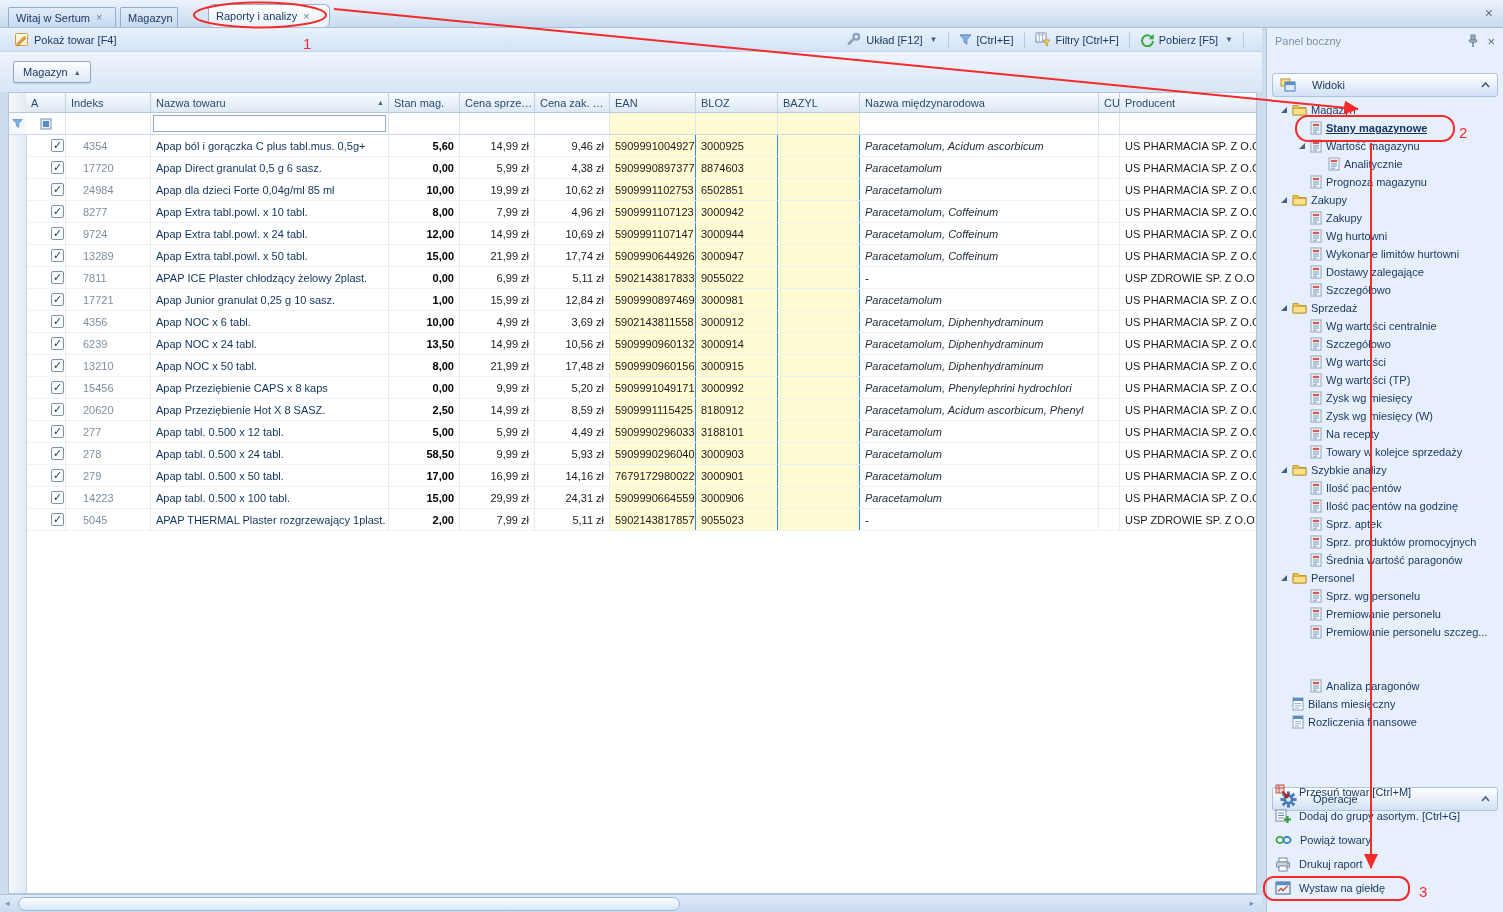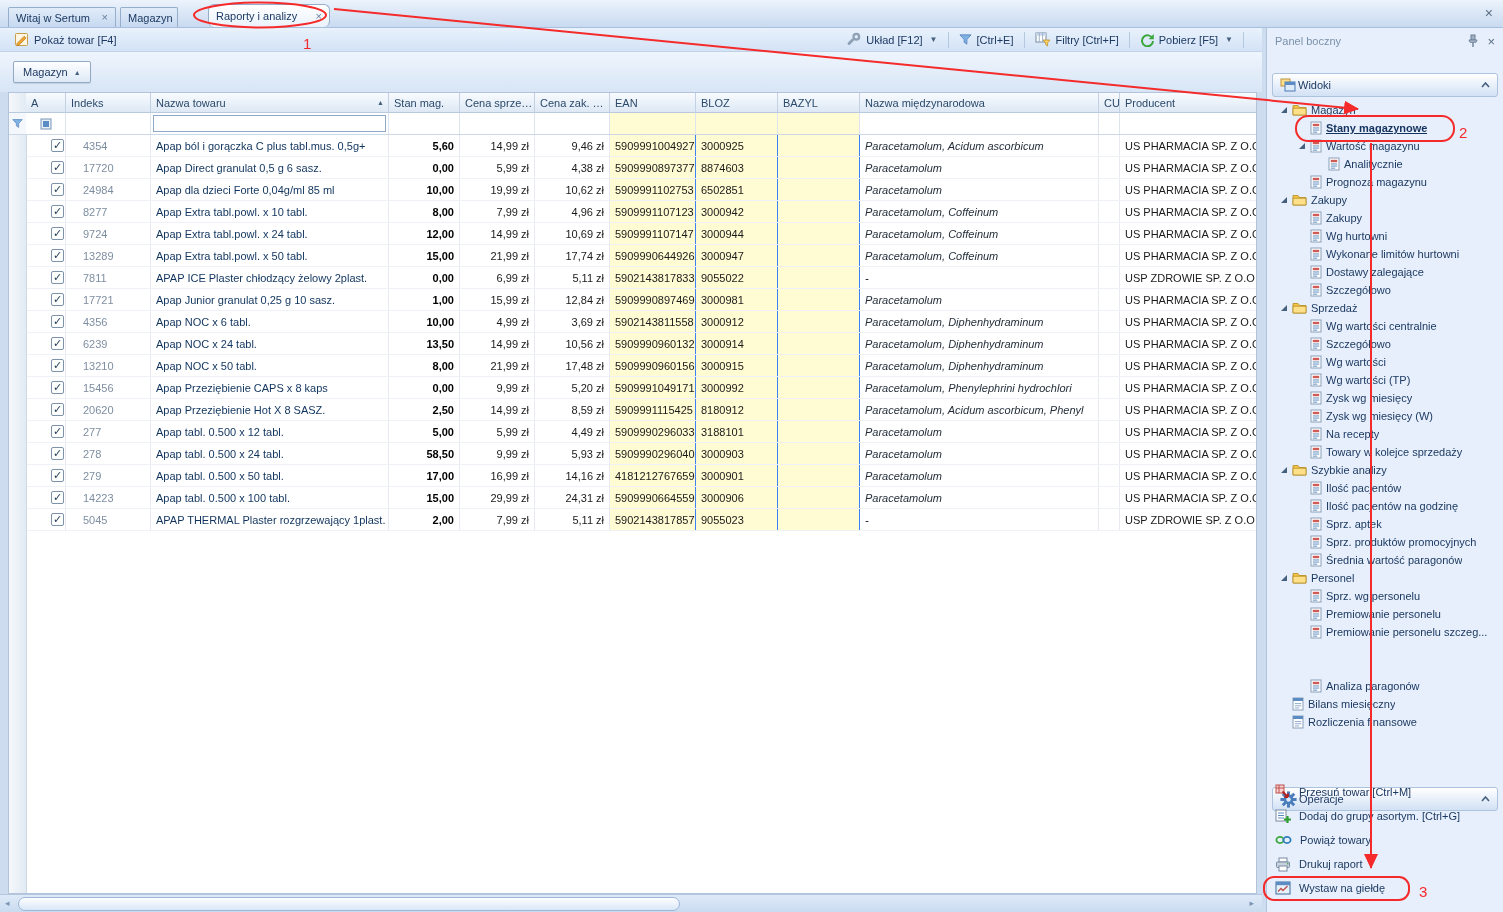--- a/index.html
+++ b/index.html
@@ -1,21 +1,21 @@
 <!DOCTYPE html>
 <html><head>
 <meta charset="utf-8">
 <style>
   html,body{margin:0;padding:0;}
   body{width:1503px;height:912px;position:relative;overflow:hidden;background:#cddcef;font-family:"Liberation Sans","DejaVu Sans",sans-serif;}
   .ic{display:inline-flex;align-items:center;justify-content:center;flex:none;}
   
   .tabbar{position:absolute;left:0;top:0;width:1503px;height:28px;background:linear-gradient(#ecf3fc,#c9daf0);border-bottom:1px solid #a9c0dc;box-sizing:border-box;}
   .tab-list{position:absolute;left:8px;bottom:0;display:flex;align-items:flex-end;}
-  .tab{display:flex;align-items:center;justify-content:space-between;height:20px;padding:0 7px;margin-right:4px;border:1px solid #94aecb;border-bottom:none;border-radius:2px 2px 0 0;background:linear-gradient(#e2ecf9,#c6d9f0);font-size:11px;color:#1d3a63;box-sizing:border-box;overflow:hidden;white-space:nowrap;}
+  .tab{display:flex;align-items:center;justify-content:flex-start;height:20px;padding:0 7px;margin-right:4px;border:1px solid #94aecb;border-bottom:none;border-radius:2px 2px 0 0;background:linear-gradient(#e2ecf9,#c6d9f0);font-size:11px;color:#1d3a63;box-sizing:border-box;overflow:hidden;white-space:nowrap;}
   .tab-w1{width:108px}.tab-w2{width:58px}
   .tab.active{width:122px;height:23px;margin-left:26px;background:linear-gradient(#ffffff,#eaf2fc);border-radius:6px;}
   .tab-close{color:#68809c;font-size:11px;line-height:1;margin-left:6px;}
   .win-close{position:absolute;right:10px;top:6px;color:#5a6e86;font-size:14px;line-height:1;}
   
   .toolbar{position:absolute;left:0;top:28px;width:1262px;height:24px;background:linear-gradient(#e9f2fc,#d3e2f6);border-bottom:1px solid #c2d2e8;display:flex;align-items:center;font-size:11px;color:#1d3a63;box-sizing:border-box;}
   .tbtn{display:flex;align-items:center;gap:5px;padding:2px 6px;border-radius:2px;}
   .tb-left{margin-left:8px;}
   .tb-right{margin-left:auto;display:flex;align-items:center;margin-right:14px;}
   .tsep{width:1px;height:16px;background:#b6c8de;margin:0 4px;}
@@ -57,21 +57,21 @@
   .w-bazyl{width:82px}.w-inn{width:239px}.w-cu{width:21px}.w-producent{flex:1 1 auto;border-right:none;}
   
   .hscroll{position:absolute;left:0;top:894px;width:1262px;height:18px;background:linear-gradient(#dfeaf8,#c9dbf0);border-top:1px solid #b3c8e0;box-sizing:border-box;}
   .harrow{position:absolute;top:3px;font-size:9px;color:#7b96b5;}
   .hthumb{position:absolute;left:18px;top:2px;width:660px;height:12px;border:1px solid #9db8d9;border-radius:7px;background:linear-gradient(#fdfeff,#d9e7f7);}
   
   .sidebar{position:absolute;left:1266px;top:28px;width:237px;height:884px;background:#e6effb;border-left:1px solid #b0c5de;box-sizing:border-box;}
   .sb-head{position:absolute;top:5px;left:8px;right:8px;height:16px;display:flex;align-items:center;gap:8px;font-size:11px;color:#7b91ab;}
   .sb-title{flex:1;}
   .sb-close{color:#5a6e86;font-size:13px;line-height:1;}
-  .sb-bar{position:absolute;left:5px;right:5px;height:24px;border:1px solid #aec3dd;border-radius:3px;background:linear-gradient(#ffffff,#d2e1f5);display:flex;align-items:center;gap:2px;padding:0 7px;font-size:11px;color:#1d3a63;box-sizing:border-box;}
+  .sb-bar{position:absolute;left:5px;right:5px;height:24px;border:1px solid #aec3dd;border-radius:3px;background:linear-gradient(#ffffff,#d2e1f5);display:flex;align-items:center;gap:16px;padding:0 7px;font-size:11px;color:#1d3a63;box-sizing:border-box;}
   .grow-sp{flex:1;}
   .views-bar{top:45px;}
   .ops-bar{top:759px;}
   .tree{position:absolute;top:73px;left:5px;right:3px;}
   .trow{height:18px;display:flex;align-items:center;gap:4px;font-size:11px;color:#1d3a63;overflow:hidden;white-space:nowrap;}
   .caret-sp{width:8px;flex:none;}
   .tlab{overflow:hidden;text-overflow:ellipsis;}
   .trow.sel .tlab{font-weight:bold;text-decoration:underline;color:#14325e;}
   .opslist{position:absolute;top:752px;left:8px;right:4px;}
   .oprow{height:24px;display:flex;align-items:center;gap:8px;font-size:11px;color:#1d3a63;white-space:nowrap;overflow:hidden;}
@@ -527,21 +527,21 @@
         <div class="gcell cell w-a cell-a">
           <div class="cb">
             <div class="cbt">✓</div>
           </div>
         </div>
         <div class="gcell cell w-indeks c-gray">279</div>
         <div class="gcell cell w-nazwa c-name">Apap tabl. 0.500 x  50 tabl.</div>
         <div class="gcell cell w-stan num bold">17,00</div>
         <div class="gcell cell w-cena_sprz num">16,99 zł</div>
         <div class="gcell cell w-cena_zak num">14,16 zł</div>
-        <div class="gcell cell w-ean ycell">4181212767659</div>
+        <div class="gcell cell w-ean ycell">7679172980022</div>
         <div class="gcell cell w-bloz ycell">3000901</div>
         <div class="gcell cell w-bazyl ycell"></div>
         <div class="gcell cell w-inn ital">Paracetamolum</div>
         <div class="gcell cell w-cu"></div>
         <div class="gcell cell w-producent">US PHARMACIA SP. Z O.O.</div>
       </div>
       <div class="grow">
         <div class="gcell gutter"></div>
         <div class="gcell cell w-a cell-a">
           <div class="cb">

